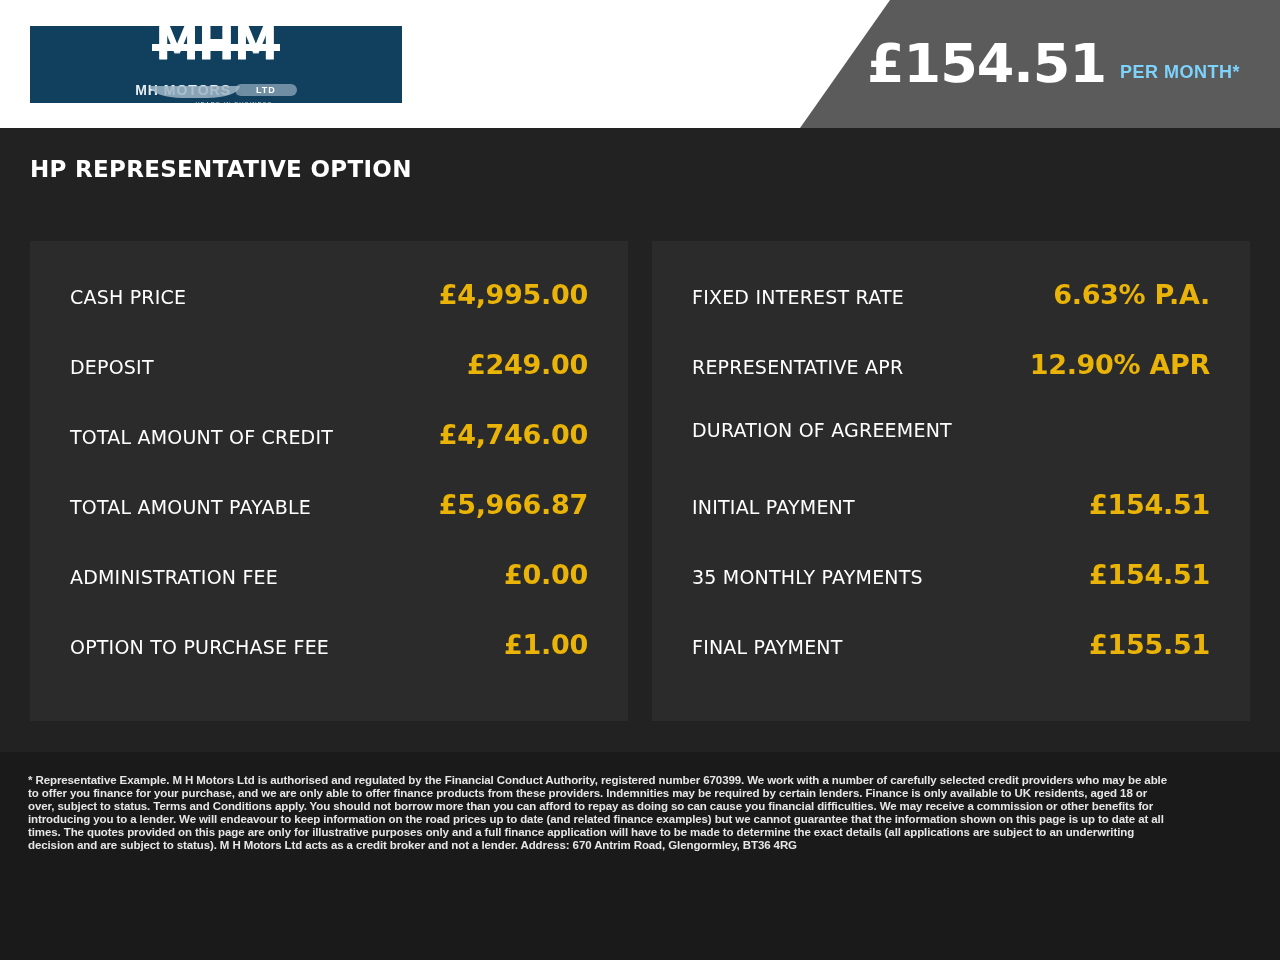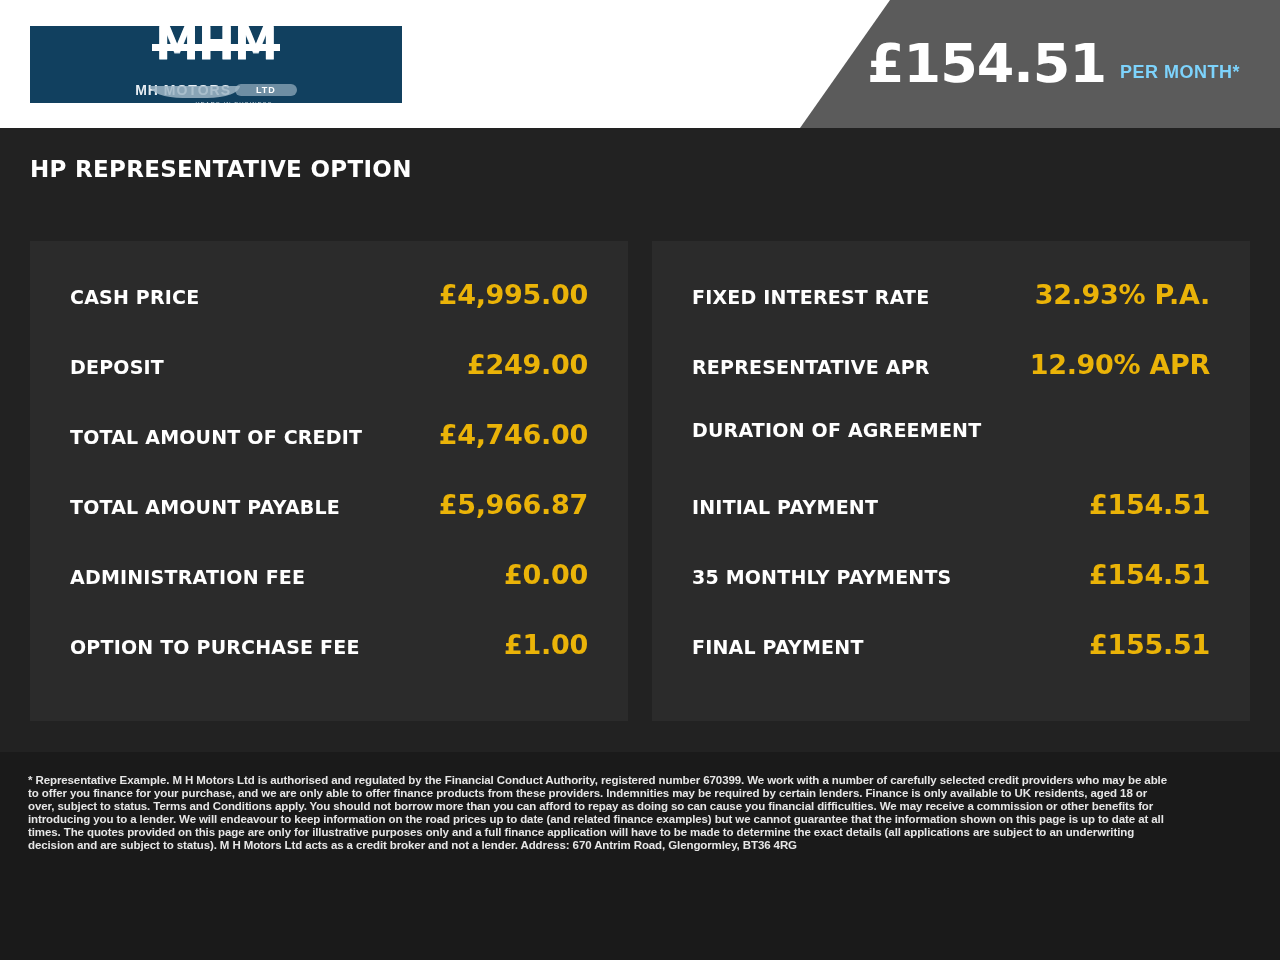--- a/index.html
+++ b/index.html
@@ -160,21 +160,21 @@
   }
   .row {
     display: flex;
     align-items: baseline;
     justify-content: space-between;
     height: 70px;
   }
   .row:last-child { height: 58px; }
   .row-label {
     font-family: "DejaVu Sans", sans-serif;
-    font-weight: bold;
+    font-weight: normal;
     font-size: 19px;
     color: #ffffff;
     letter-spacing: .2px;
   }
   .row-value {
     font-family: "DejaVu Sans", sans-serif;
     font-weight: bold;
     font-size: 27px;
     color: #eab308;
     letter-spacing: -.3px;
@@ -256,21 +256,21 @@
         </div>
         <div class="row">
           <span class="row-label">OPTION TO PURCHASE FEE</span>
           <span class="row-value">£1.00</span>
         </div>
       </div>
 
       <div class="card">
         <div class="row">
           <span class="row-label">FIXED INTEREST RATE</span>
-          <span class="row-value">32.93% P.A.</span>
+          <span class="row-value">6.63% P.A.</span>
         </div>
         <div class="row">
           <span class="row-label">REPRESENTATIVE APR</span>
           <span class="row-value">12.90% APR</span>
         </div>
         <div class="row">
           <span class="row-label">DURATION OF AGREEMENT</span>
         </div>
         <div class="row">
           <span class="row-label">INITIAL PAYMENT</span>

